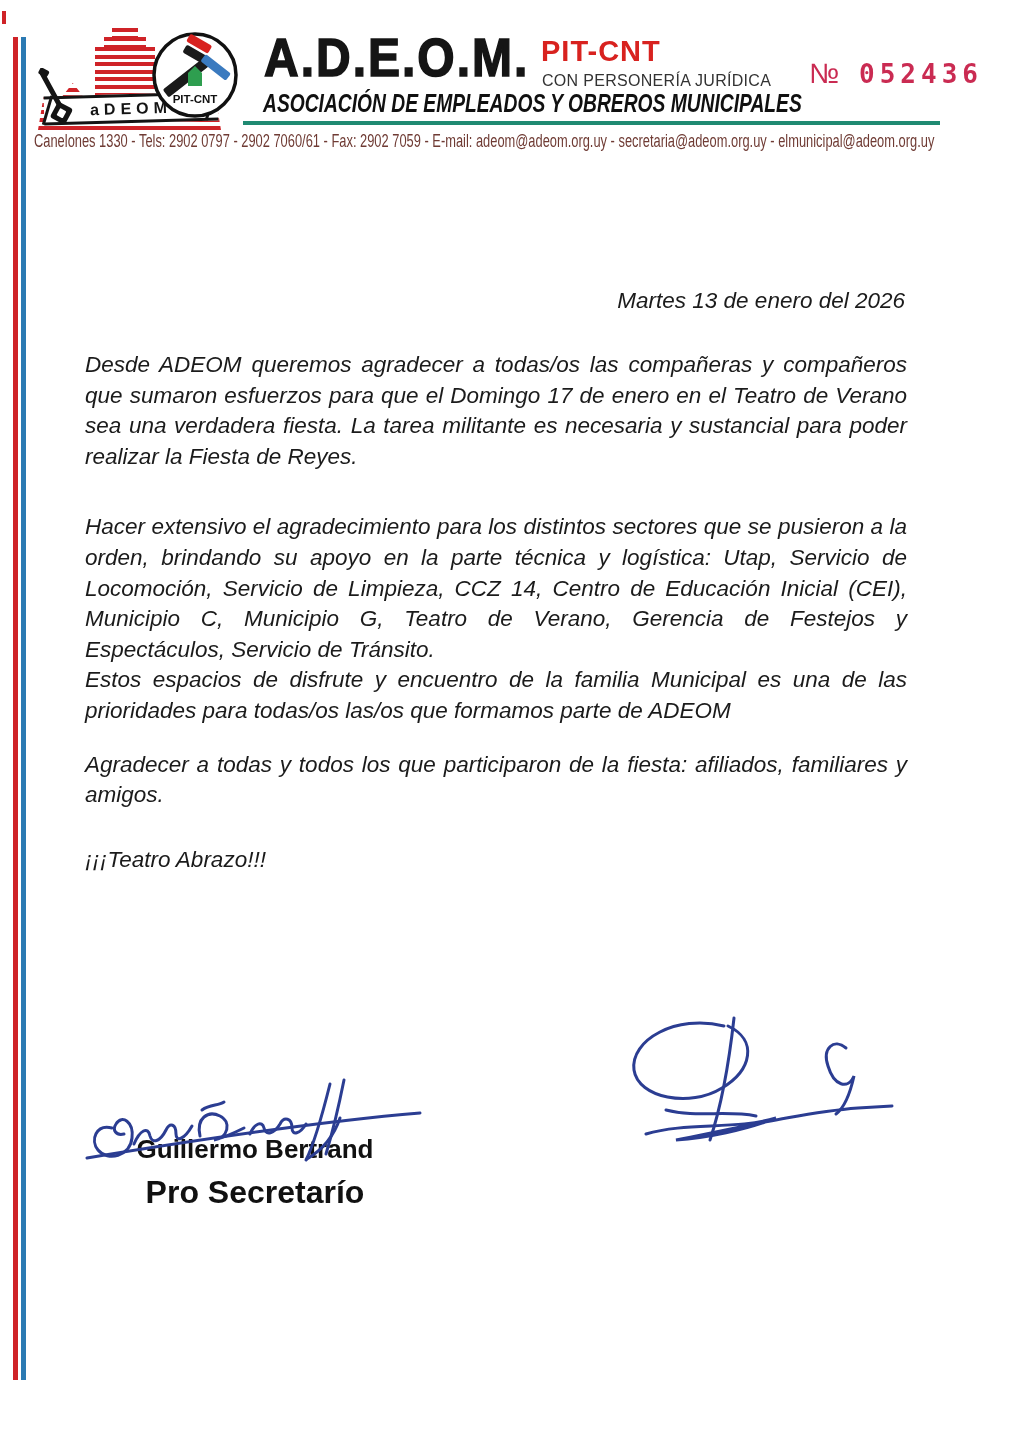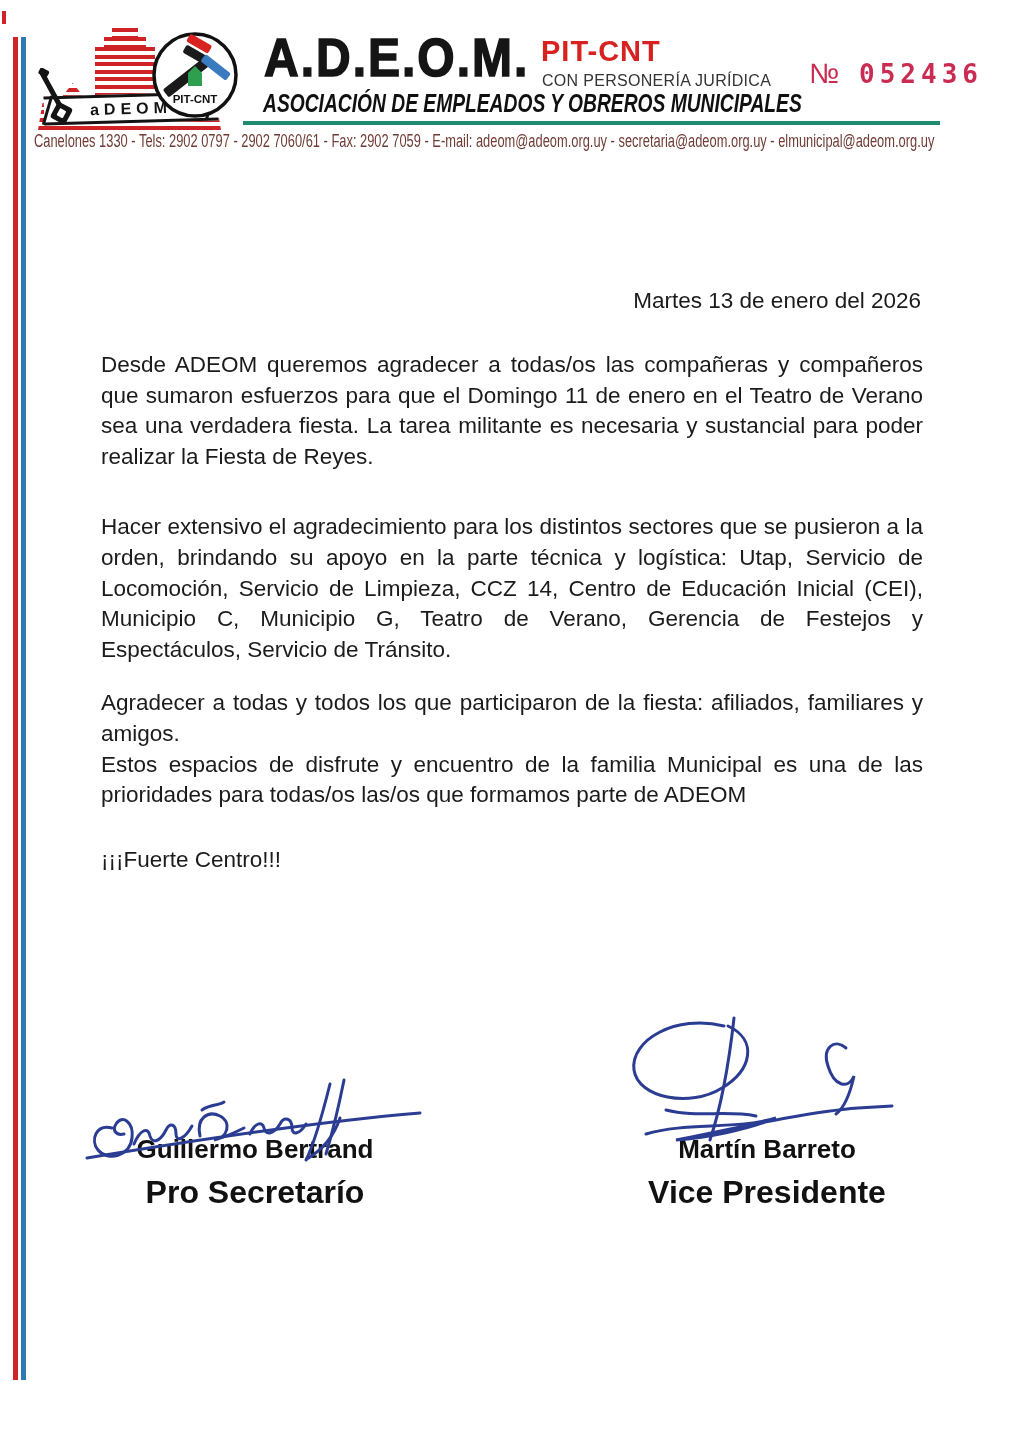--- a/index.html
+++ b/index.html
@@ -38,21 +38,21 @@
   .orgname{position:absolute;left:263px;top:88px;font-size:26px;font-weight:bold;font-style:italic;color:#101010;
      white-space:nowrap;transform:scaleX(.74);transform-origin:left top;}
   .greenline{position:absolute;left:243px;top:121px;width:697px;height:4px;background:#208a72;}
   .docnum{position:absolute;left:809px;top:58px;color:#ca2b52;white-space:nowrap;}
   .docnum .no{font-size:28px;}
   .docnum .digits{font-family:"DejaVu Sans Mono",monospace;font-size:26px;font-weight:bold;letter-spacing:5px;margin-left:20px;}
   .contact{position:absolute;left:34px;top:131px;font-size:18px;color:#6f3b34;white-space:nowrap;
      transform:scaleX(.715);transform-origin:left top;}
 
   
-  .letter{position:absolute;left:101px;top:288px;width:822px;}
+  .letter{position:absolute;left:85px;top:288px;width:822px;font-style:italic;}
   .date{margin:0 2px 0 0;font-size:22.5px;text-align:right;}
   .para{font-size:22.5px;line-height:30.6px;text-align:justify;margin:36px 0 0;}
   .para.p2{margin-top:40px;}
   .para.p3{margin-top:23px;}
   .para.p4{margin-top:0;}
   .para.closing{margin-top:34px;text-align:left;}
   .slogan{margin:58px 0 0;text-align:center;font-size:24px;font-weight:bold;color:#141414;}
 
   
   .sig{position:absolute;text-align:center;}
@@ -112,25 +112,25 @@
 
     <div class="docnum">
       <span class="no">№</span><span class="digits">052436</span>
     </div>
 
     <div class="contact">Canelones 1330 - Tels: 2902 0797 - 2902 7060/61 - Fax: 2902 7059 - E-mail: adeom@adeom.org.uy - secretaria@adeom.org.uy - elmunicipal@adeom.org.uy</div>
   </header>
 
   <main class="letter">
     <p class="date">Martes 13 de enero del 2026</p>
-    <p class="para p1">Desde ADEOM queremos agradecer a todas/os las compañeras y compañeros que sumaron esfuerzos para que el Domingo 11 de enero en el Teatro de Verano sea una verdadera fiesta. La tarea militante es necesaria y sustancial para poder realizar la Fiesta de Reyes.</p>
+    <p class="para p1">Desde ADEOM queremos agradecer a todas/os las compañeras y compañeros que sumaron esfuerzos para que el Domingo 17 de enero en el Teatro de Verano sea una verdadera fiesta. La tarea militante es necesaria y sustancial para poder realizar la Fiesta de Reyes.</p>
     <p class="para p2">Hacer extensivo el agradecimiento para los distintos sectores que se pusieron a la orden, brindando su apoyo en la parte técnica y logística: Utap, Servicio de Locomoción, Servicio de Limpieza, CCZ 14, Centro de Educación Inicial (CEI), Municipio C, Municipio G, Teatro de Verano, Gerencia de Festejos y Espectáculos, Servicio de Tránsito.</p>
+    <p class="para p4">Estos espacios de disfrute y encuentro de la familia Municipal es una de las prioridades para todas/os las/os que formamos parte de ADEOM</p>
     <p class="para p3">Agradecer a todas y todos los que participaron de la fiesta: afiliados, familiares y amigos.</p>
-    <p class="para p4">Estos espacios de disfrute y encuentro de la familia Municipal es una de las prioridades para todas/os las/os que formamos parte de ADEOM</p>
-    <p class="para closing">¡¡¡Fuerte Centro!!!</p>
+    <p class="para closing">¡¡¡Teatro Abrazo!!!</p>
   </main>
 
   <svg class="scribble scribble-left" width="345" height="102" viewBox="0 0 345 102">
     <path d="M5,92 C90,78 230,56 338,47"></path>
     <path d="M30,62 C14,58 8,74 16,84 C26,96 48,90 50,72 C52,56 40,48 34,58 C30,64 34,70 42,68"></path>
     <path d="M52,78 C58,64 66,60 68,70 C70,78 78,76 84,64 C88,56 94,58 94,68 C94,76 102,74 110,60"></path>
     <path d="M118,70 C114,52 126,44 138,50 C150,56 146,72 132,74 C140,72 154,66 162,62"></path>
     <path d="M120,44 C128,38 136,40 142,36"></path>
     <path d="M168,68 C172,58 180,54 182,62 C184,70 192,68 198,58 C202,50 210,52 210,62 C210,70 218,68 224,58"></path>
     <path d="M248,18 C240,50 232,78 224,94"></path>
@@ -144,18 +144,14 @@
     <path d="M40,120 C80,108 130,116 170,104 C140,116 100,124 70,126 C130,114 200,98 252,94 L286,92"></path>
     <path d="M60,96 C90,104 120,96 150,102"></path>
     <path d="M240,34 C228,24 216,34 222,52 C228,72 242,76 248,62 C244,80 238,94 230,100"></path>
   </svg>
 
   <div class="sig sig-left">
     <div class="sig-name">Guillermo Bertrand</div>
     <div class="sig-title">Pro Secretarío</div>
   </div>
 
-  <div class="sig sig-right">
-    <div class="sig-name">Martín Barreto</div>
-    <div class="sig-title">Vice Presidente</div>
-  </div>
 
 </div>
 
 </body></html>

